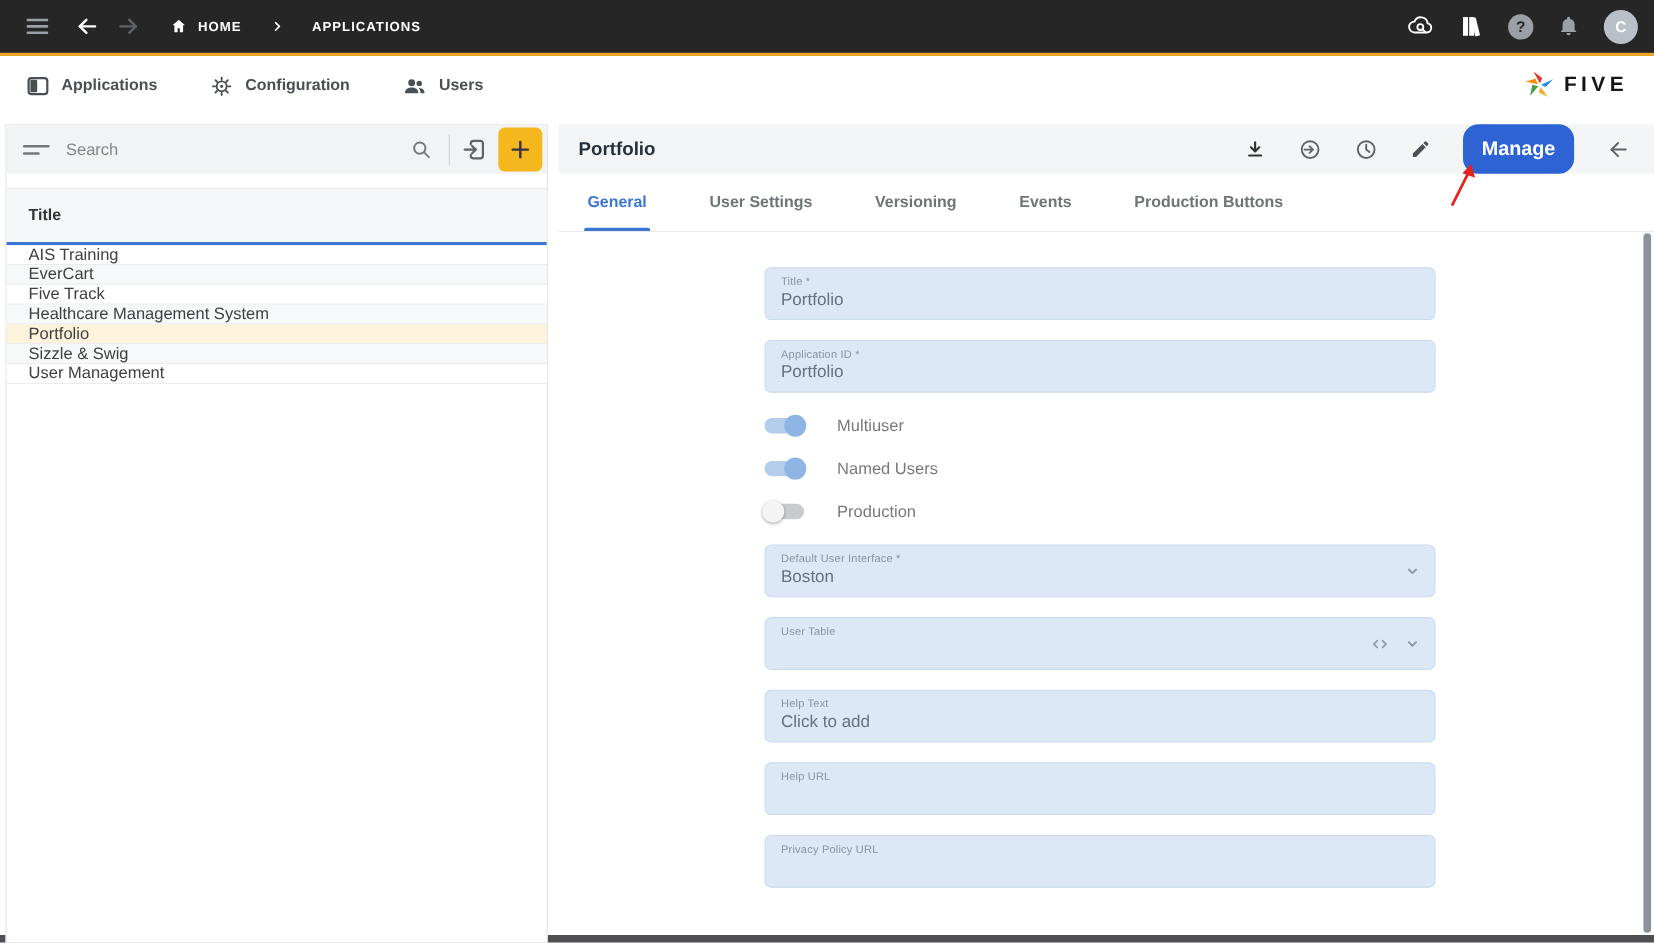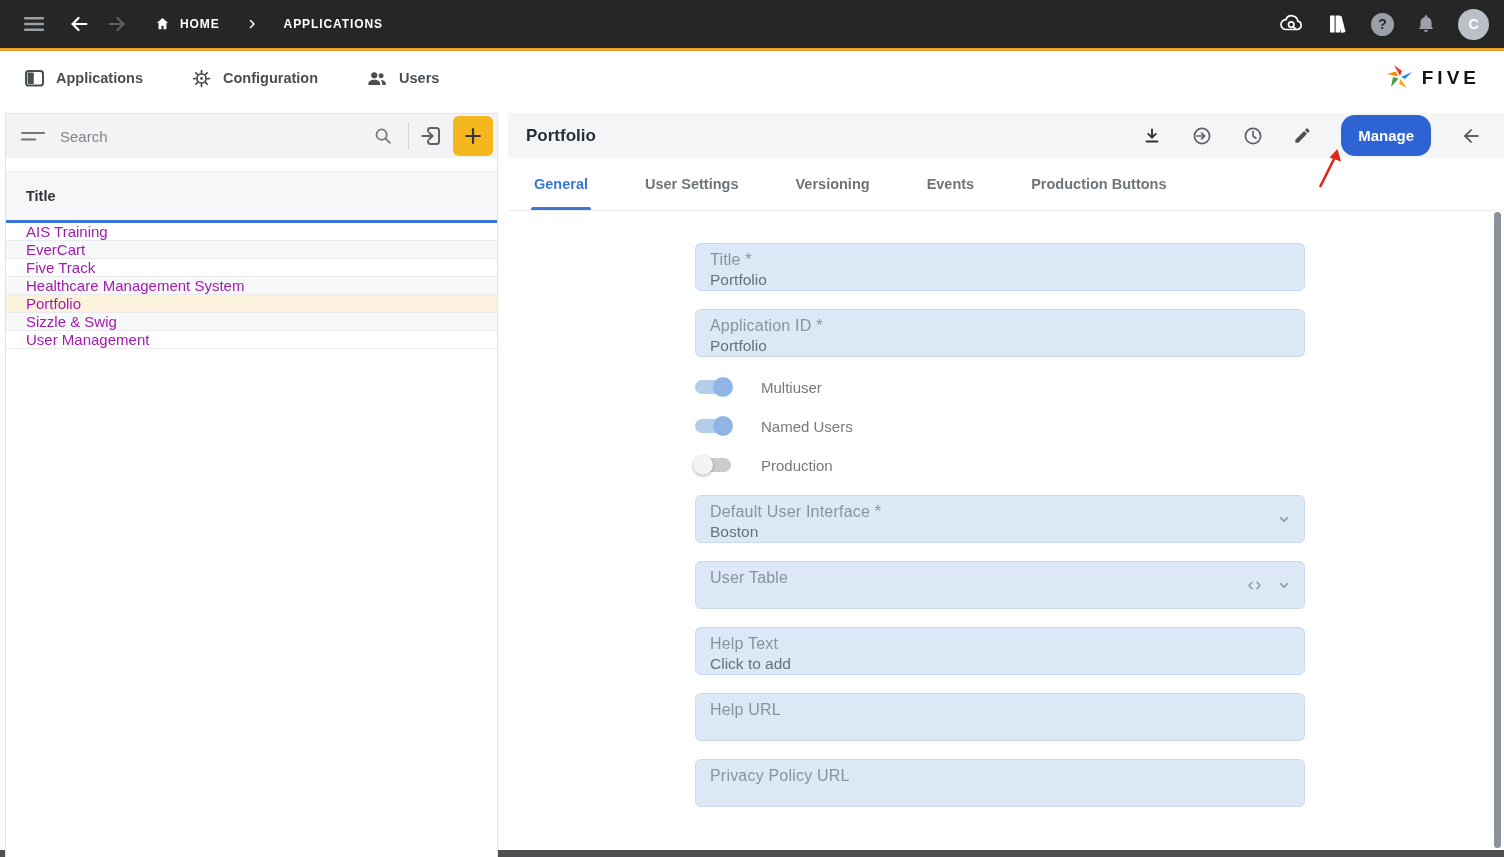--- a/index.html
+++ b/index.html
@@ -30,41 +30,41 @@
   .content{display:flex;height:745px;padding-top:8px}
 
   
   .left-panel{width:493px;margin-left:5px;height:821px;border:1px solid #e0e3e7;background:#fff;display:flex;flex-direction:column}
   .search-toolbar{flex:0 0 44px;background:#f1f3f4;border-radius:5px 5px 0 0;display:flex;align-items:center;padding:0 2px 0 14px}
   .search-input{flex:1;background:transparent;border:none;outline:none;font-size:15px;color:#202124;margin-left:14px;font-family:"Liberation Sans",sans-serif}
   .search-input::placeholder{color:#80868b}
   .tool-divider{width:1px;height:28px;background:#d3d6da;margin:0 10px}
   .plus-btn{width:40px;height:40px;background:#f4b71e;border:none;border-radius:6px;display:flex;align-items:center;justify-content:center;cursor:pointer;margin-left:10px;margin-right:2px}
   .list-header{margin-top:13px;flex:0 0 52px;background:#f6f7f8;border-top:1px solid #ebedef;border-bottom:3px solid #3a77d2;display:flex;align-items:center;padding:0 20px;font-size:14.5px;font-weight:700;color:#2f3337}
-  .lrow{flex:0 0 52px;display:flex;align-items:center;padding:0 20px;font-size:15px;color:#a21caf;border-bottom:1px solid #e9ebee;cursor:pointer;background:#fff}
+  .lrow{flex:0 0 52px;display:flex;align-items:center;padding:0 20px;font-size:15px;color:#404040;border-bottom:1px solid #e9ebee;cursor:pointer;background:#fff}
   .list-body .lrow:nth-child(even){background:#f6f8f9}
   .list-body .lrow.selected{background:#fdf3dc}
   .list-spacer{flex:1}
   .list-footer{flex:0 0 44px;background:#edf0f2;display:flex;align-items:center;justify-content:flex-end;padding:0 16px;font-size:14px;font-weight:700;color:#33373c}
 
   
   .detail-panel{flex:1;margin-left:10px;height:737px;display:flex;flex-direction:column;background:#fff;position:relative}
   .detail-header{flex:0 0 45px;background:#f4f5f7;display:flex;align-items:center;padding:0 18px}
   .detail-title{font-size:17px;font-weight:700;color:#25303c}
   .dh-icons{margin-left:auto;display:flex;align-items:center;gap:29px;margin-right:4px}
   .dh-icon{display:flex;align-items:center;justify-content:center;cursor:pointer;color:#5f6368}
-  .manage-btn{background:#2d63d3;color:#fff;font-size:15px;font-weight:600;border:none;border-radius:14px;padding:12px 17px;cursor:pointer;font-family:"Liberation Sans",sans-serif}
+  .manage-btn{background:#2d63d3;color:#fff;font-size:18px;font-weight:600;border:none;border-radius:14px;padding:12px 17px;cursor:pointer;font-family:"Liberation Sans",sans-serif}
   .detail-tabs{flex:0 0 53px;display:flex;align-items:stretch;padding-left:26px;gap:57px;border-bottom:1px solid #e9ebed}
   .dtab{font-size:14.5px;font-weight:600;color:#6e7478;display:flex;align-items:center;position:relative;cursor:pointer}
   .dtab.active{color:#3a77d2}
   .dtab.active::after{content:"";position:absolute;bottom:0;left:-3px;right:-3px;height:3px;background:#3a77d2;border-radius:2px 2px 0 0}
   .form-area{flex:1;position:relative;padding-top:32px;overflow:hidden}
   .form-col{width:610px;margin-left:187px}
   .ffield{background:#dce8f6;border:1px solid #c9dcee;border-radius:6px;height:48px;padding:7px 14px;margin-bottom:18px;position:relative;cursor:text}
-  .flabel{font-size:16px;color:#8593a3;letter-spacing:.2px}
+  .flabel{font-size:10px;color:#8593a3;letter-spacing:.2px}
   .fvalue{font-size:15.5px;color:#64717f;margin-top:2px;white-space:pre}
   .fend{position:absolute;right:10px;top:0;height:100%;display:flex;align-items:center;gap:10px;color:#8a99ab}
   .toggles{margin-bottom:18px}
   .toggle-row{height:24px;display:flex;align-items:center;margin:15px 0}
   .toggle-row:first-child{margin-top:6px}
   .toggle-row:last-child{margin-bottom:6px}
   .tgl{width:36px;height:14px;border-radius:7px;position:relative;cursor:pointer;flex:0 0 36px}
   .knob{width:20px;height:20px;border-radius:50%;position:absolute;top:-3px}
   .tgl.on{background:#b3cdeb}
   .tgl.on .knob{right:-2px;background:#8fb5e4}

